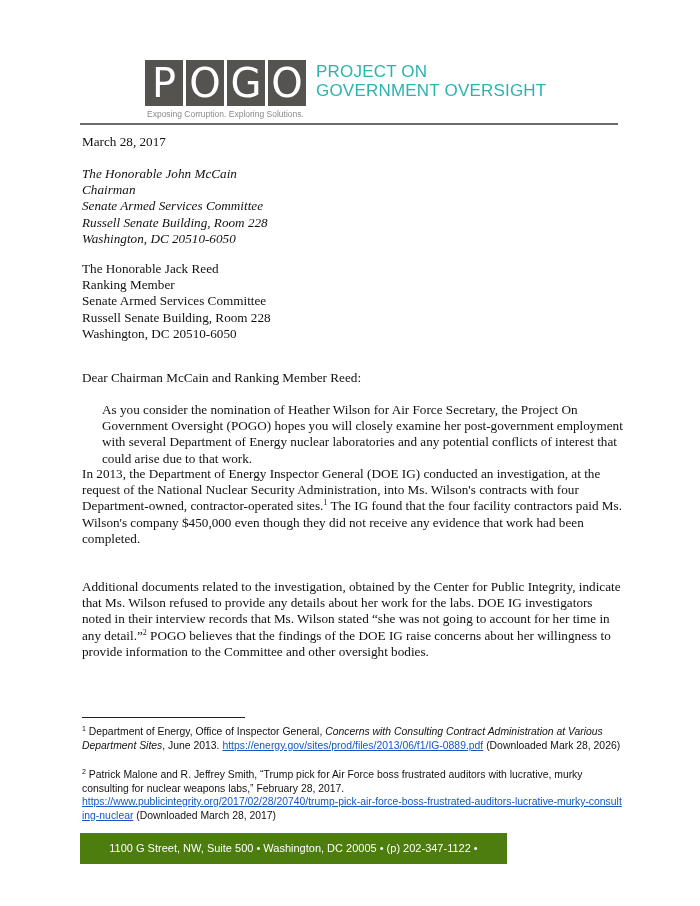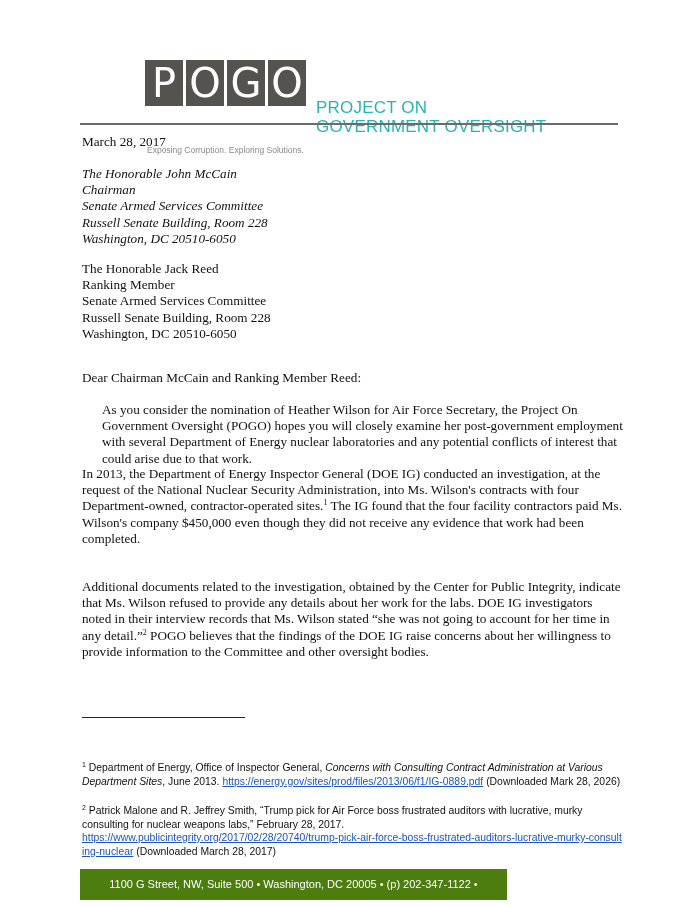--- a/index.html
+++ b/index.html
@@ -1,18 +1,18 @@
 <!DOCTYPE html>
 <html><head>
   <meta charset="utf-8">
   <style>
     html, body { margin: 0; padding: 0; background: #ffffff; }
     body { width: 700px; height: 906px; position: relative; overflow: hidden; }
     .serif { font-family: "Liberation Serif", "DejaVu Serif", serif; color: #111; }
-    .sans { font-family: "Liberation Sans", "DejaVu Sans", sans-serif; margin-top: 36px; }
+    .sans { font-family: "Liberation Sans", "DejaVu Sans", sans-serif; }
 
     #logo { position: absolute; left: 145px; top: 60px; }
     .logo-boxes { display: flex; gap: 3px; }
     .logo-box { width: 38px; height: 46px; background: #55534f; color: #fff;
       font-family: "DejaVu Sans", sans-serif; font-size: 40px; line-height: 46px;
       text-align: center; font-weight: normal; }
     .tagline { position: absolute; left: 147px; top: 109px; font-size: 8.5px; color: #8a8a8a; }
     .org-name { position: absolute; left: 316px; top: 62px; color: #2bb3b1; font-size: 17px; line-height: 19px; letter-spacing: 0.2px; }
 
     .rule { position: absolute; left: 80px; top: 123px; width: 538px; height: 2px; background: #6b6b6b; }

